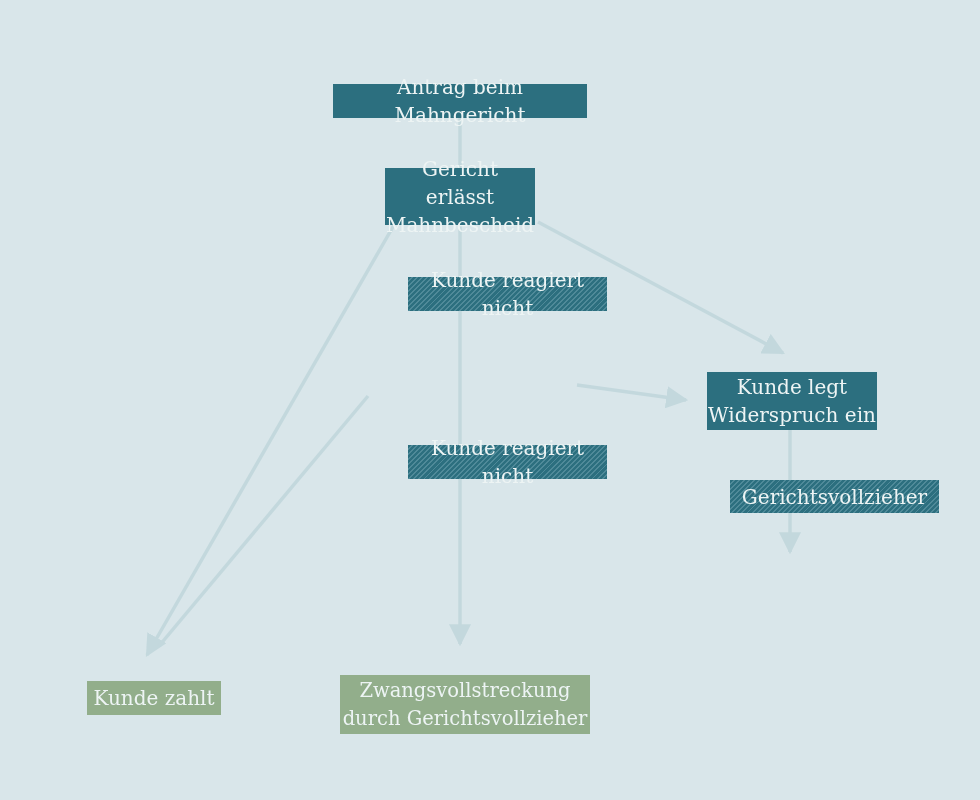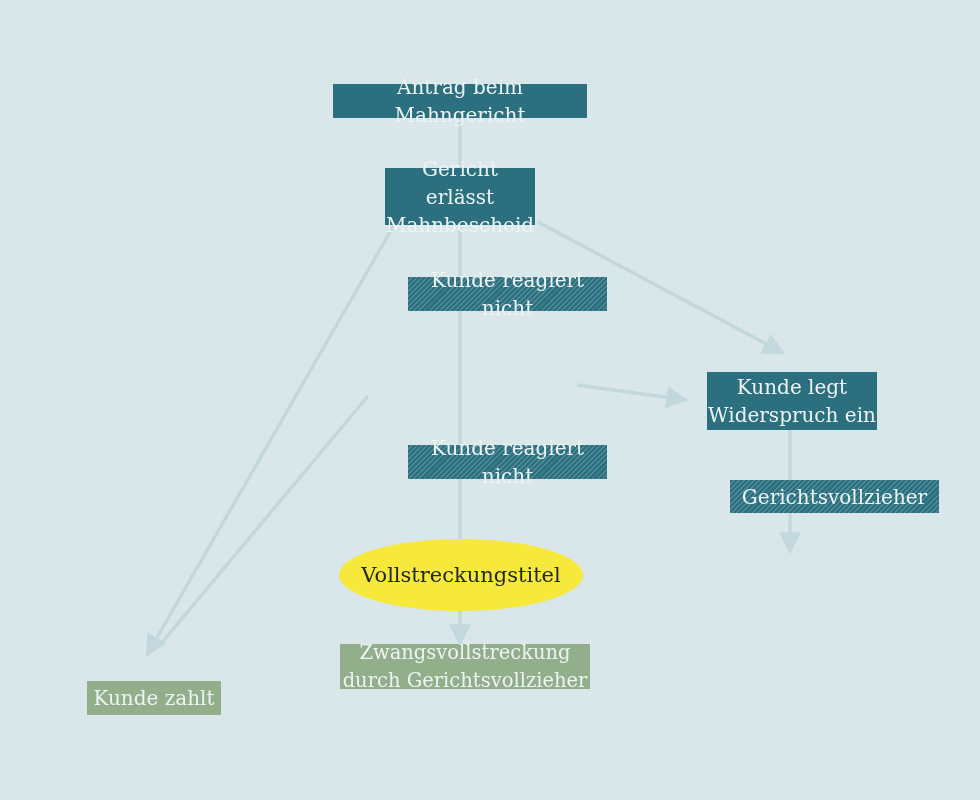--- a/index.html
+++ b/index.html
@@ -53,21 +53,21 @@
   #n-antrag        { left: 333px; top:  84px; width: 254px; height: 34px; }
   #n-gericht       { left: 385px; top: 168px; width: 150px; height: 57px; }
   #n-kunde1        { left: 362px; top: 277px; width: 199px; height: 34px; }
   #n-vbescheid     { left: 343px; top: 361px; width: 234px; height: 34px; }
   #n-kunde2        { left: 362px; top: 445px; width: 199px; height: 34px; }
   #n-widerspruch   { left: 707px; top: 372px; width: 170px; height: 58px; }
   #n-gverhandlung  { left: 684px; top: 480px; width: 209px; height: 33px; }
   #n-vtitel        { left: 339px; top: 539px; width: 244px; height: 72px; font-size: 21px; }
   #n-urteil        { left: 716px; top: 561px; width: 146px; height: 52px; font-size: 21px; }
   #n-kundezahlt    { left:  87px; top: 673px; width: 134px; height: 34px; margin-top: 8px; }
-  #n-zwang         { left: 340px; top: 644px; width: 250px; height: 45px; font-size: 19.5px; }
+  #n-zwang         { left: 340px; top: 675px; width: 250px; height: 59px; font-size: 19.5px; }
 </style>
 </head>
 <body>
 
 <div class="stage">
 
   <svg class="arrows" viewBox="0 0 980 800" xmlns="http://www.w3.org/2000/svg">
     <defs>
       <marker id="ah" viewBox="0 0 10 10" refX="9" refY="5" markerWidth="6.3" markerHeight="6.3" orient="auto">
         <path d="M0,0 L10,5 L0,10 Z" fill="#c3d8dd"></path>
@@ -91,21 +91,20 @@
   <div class="node box-hatched" id="n-kunde1">Kunde reagiert nicht</div>
 
 
   <div class="node box-hatched" id="n-kunde2">Kunde reagiert nicht</div>
 
   <div class="node box-teal" id="n-widerspruch">Kunde legt
 Widerspruch ein</div>
 
   <div class="node box-hatched" id="n-gverhandlung">Gerichtsvollzieher</div>
 
-  <div class="node ellipse" id="n-vtitel">Vollstreckungstitel</div>
 
 
   <div class="node box-green" id="n-kundezahlt">Kunde zahlt</div>
 
   <div class="node box-green" id="n-zwang">Zwangsvollstreckung
 durch Gerichtsvollzieher</div>
 
 </div>
 
 </body></html>

